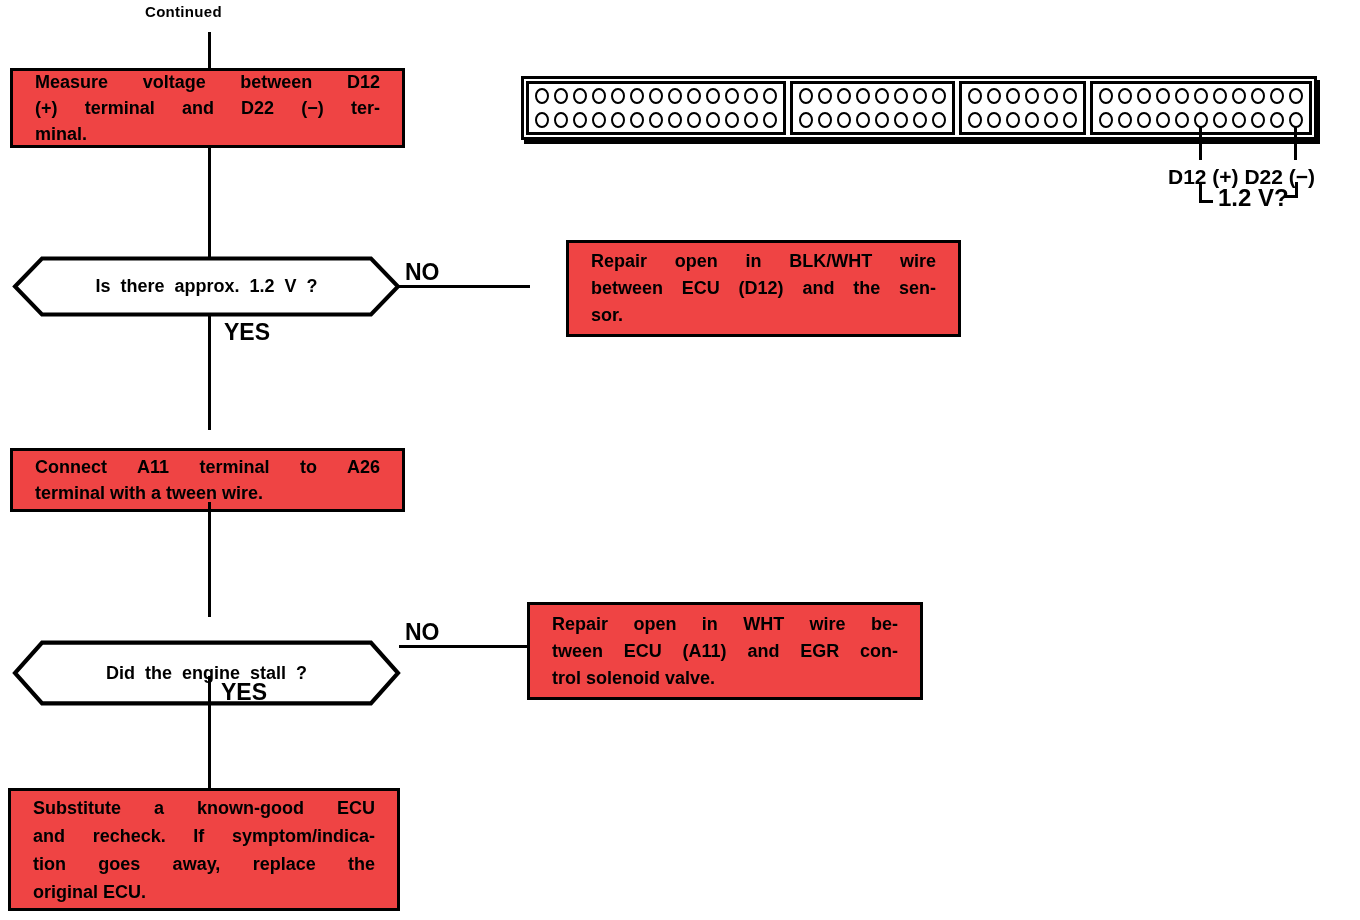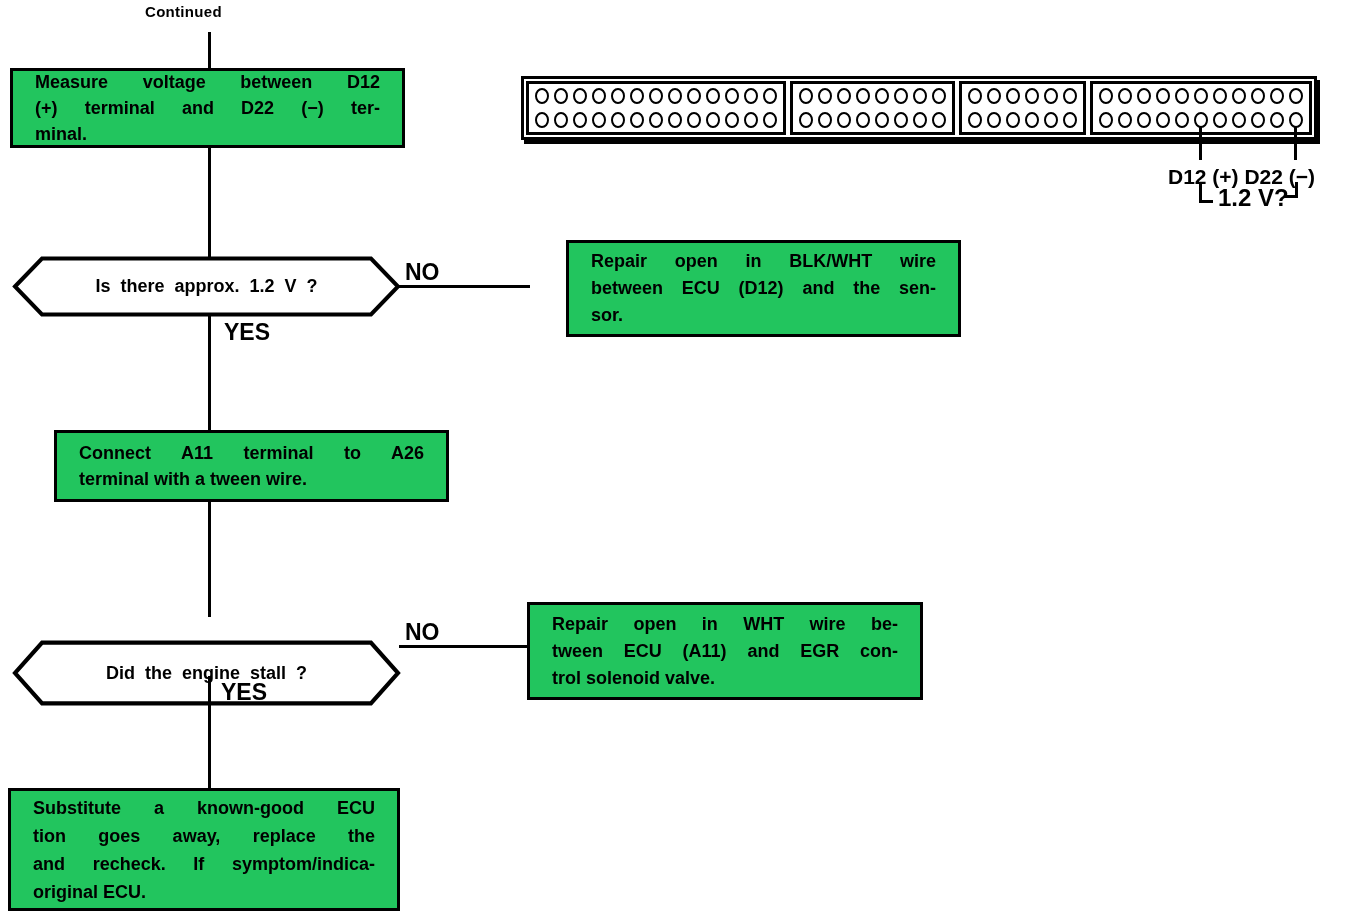--- a/index.html
+++ b/index.html
@@ -8,21 +8,21 @@
     width: 1360px; height: 920px;
     font-family: "Liberation Sans", sans-serif;
     font-weight: bold;
     color: #000;
   }
   .stage { position: relative; width: 1360px; height: 920px; background: #fff; overflow: hidden; }
 
   .title { position: absolute; font-size: 15px; letter-spacing: 0.3px; }
 
   .pbox {
-    position: absolute; border: 3px solid #000; background: #22c55e;
+    position: absolute; border: 3px solid #000; background: #ef4444;
     display: flex; flex-direction: column; justify-content: center;
     padding: 16px 22px; font-size: 18px; line-height: 26px;
   }
   .pbox .line { text-align: justify; text-align-last: justify; }
   .pbox .line:last-child { text-align-last: left; }
 
   .vline, .hline { position: absolute; background: #000; }
   .vline { width: 3px; }
   .hline { height: 3px; }
 
@@ -190,21 +190,21 @@
   <div class="lab" style="left:224px; top:319px;">YES</div>
 
   <div class="pbox" style="left:530px; top:240px; width:395px; height:97px; line-height:27px;margin-left:36px;">
       <div class="line">Repair open in BLK/WHT wire</div>
       <div class="line">between ECU (D12) and the sen-</div>
       <div class="line">sor.</div>
     </div>
 
   <div class="vline" style="left:208px; top:316px; height:114px;"></div>
 
-  <div class="pbox" style="left:10px; top:430px; width:395px; height:72px;margin-left:44px;">
+  <div class="pbox" style="left:10px; top:448px; width:395px; height:64px;">
       <div class="line">Connect A11 terminal to A26</div>
       <div class="line">terminal with a tween wire.</div>
     </div>
 
   <div class="vline" style="left:208px; top:502px; height:115px;"></div>
 
   <div class="hex" style="left:12px; top:640px; width:389px; height:66px;">
     <svg viewBox="0 0 389 61" preserveAspectRatio="none">
       <polygon points="3,30.5 30,2.5 359,2.5 386,30.5 359,58.5 30,58.5" fill="#fff" stroke="#000" stroke-width="4"></polygon>
     </svg>
@@ -217,18 +217,18 @@
   <div class="pbox" style="left:527px; top:602px; width:396px; height:98px; line-height:27px;">
       <div class="line">Repair open in WHT wire be-</div>
       <div class="line">tween ECU (A11) and EGR con-</div>
       <div class="line">trol solenoid valve.</div>
     </div>
 
   <div class="vline" style="left:208px; top:676px; height:112px;"></div>
 
   <div class="pbox" style="left:8px; top:788px; width:392px; height:123px; line-height:28px;">
       <div class="line">Substitute a known-good ECU</div>
+      <div class="line">and recheck. If symptom/indica-</div>
       <div class="line">tion goes away, replace the</div>
-      <div class="line">and recheck. If symptom/indica-</div>
       <div class="line">original ECU.</div>
     </div>
 
 </div>
 
 </body></html>

